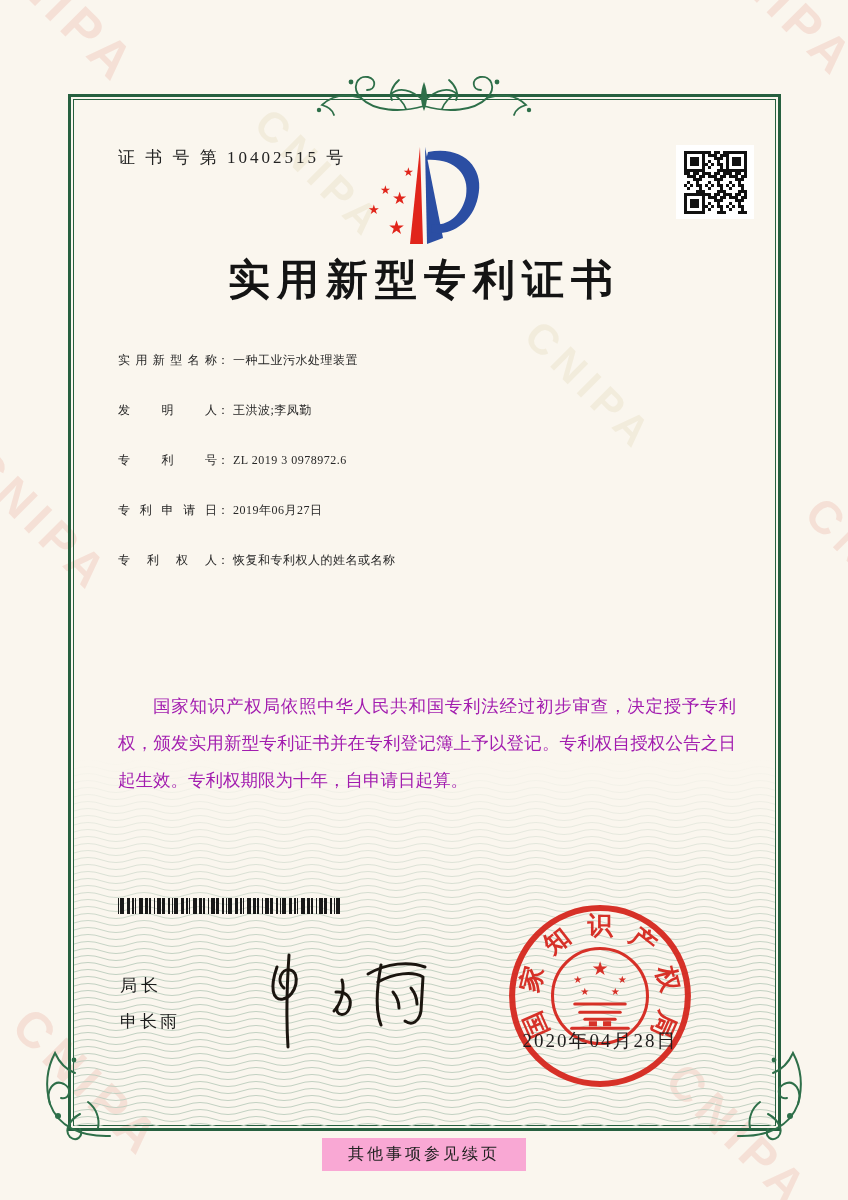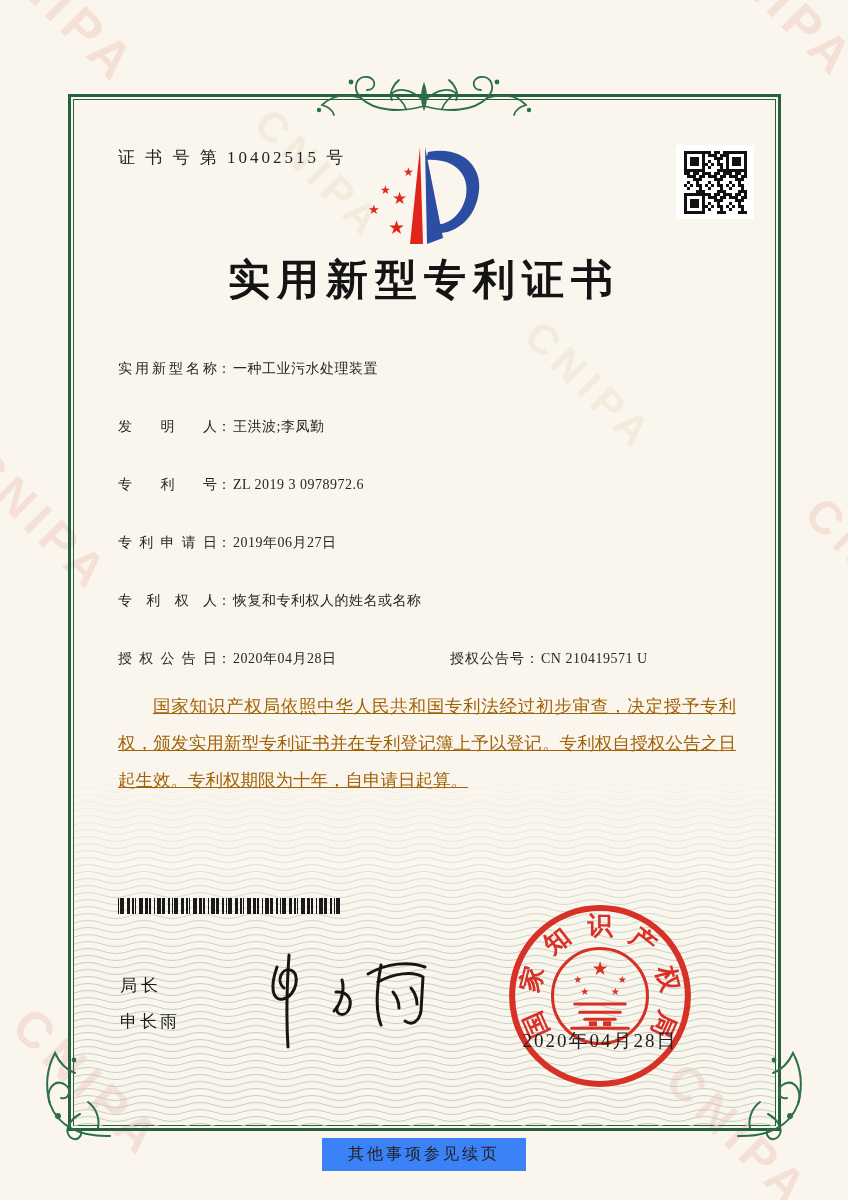--- a/index.html
+++ b/index.html
@@ -50,48 +50,48 @@
         grid-template-columns:repeat(21,1fr); grid-template-rows:repeat(21,1fr); }
   #qr div.d { background:#111; }
 
   .title {
     position:absolute; left:0; top:252px; width:100%;
     text-align:center; font-size:42px; font-weight:700;
     letter-spacing:7px; color:#141414;
   }
 
   .fields { position:absolute; left:118px; top:352px; width:620px; }
-  .frow { height:50px; font-size:14px; color:#262626; position:relative; white-space:nowrap;margin-top:8px; }
+  .frow { height:50px; font-size:12px; color:#262626; position:relative; white-space:nowrap; }
   .frow .lab { display:inline-block; width:99px; text-align:justify; text-align-last:justify; letter-spacing:0; vertical-align:top; }
   .frow .colon { display:inline-block; width:16px; }
   .frow .val { letter-spacing:0.5px; }
   .frow.addr { height:52px; }
   .grant2 { position:absolute; left:332px; top:0; }
   .grant2 .lab2 { letter-spacing:1px; }
 
   .body-text { position:absolute; left:118px; top:688px; width:618px;
-    font-size:17.5px; line-height:37px; color:#a16207;text-decoration:underline; }
+    font-size:17.5px; line-height:37px; color:#a21caf; }
   .body-text p { text-indent:2em; text-align:justify; }
 
   #barcode { position:absolute; left:118px; top:898px; height:16px; display:flex; align-items:stretch; }
   #barcode div { background:#191919; }
 
   .signer-title { position:absolute; left:120px; top:974px; font-size:17px; letter-spacing:4px; }
   .signer-name  { position:absolute; left:120px; top:1010px; font-size:17px; letter-spacing:3px; }
   .signature { position:absolute; left:256px; top:952px; z-index:7; }
 
   .seal { position:absolute; left:504px; top:900px; z-index:6; opacity:.94; }
   .seal-date { position:absolute; left:515px; top:1028px; width:170px; text-align:center;
     font-size:19px; letter-spacing:2px; color:#1f1d1d; z-index:7; white-space:nowrap; }
 
   .page-info { position:absolute; left:68px; top:1094px; width:713px; text-align:center;
     font-size:15px; color:#2a2a2a; letter-spacing:2px; }
 
   .cont-box { position:absolute; left:0; top:1138px; width:100%; text-align:center; }
-  .cont-box span { display:inline-block; background:#3b82f6; padding:6px 26px;
+  .cont-box span { display:inline-block; background:#f9a8d4; padding:6px 26px;
     font-size:16px; letter-spacing:3px; color:#222; }
 
   .ornament { position:absolute; z-index:4; }
   .orn-top { left:304px; top:66px; }
   .orn-bl  { left:36px;  top:1046px; }
   .orn-br  { left:722px; top:1046px; }
 </style>
 </head>
 <body>
 
@@ -673,26 +673,20 @@
     </div>
     <div class="frow">
       <span class="lab">专利号</span><span class="colon">：</span><span class="val">ZL 2019 3 0978972.6</span>
     </div>
     <div class="frow">
       <span class="lab">专利申请日</span><span class="colon">：</span><span class="val">2019年06月27日</span>
     </div>
     <div class="frow">
       <span class="lab">专利权人</span><span class="colon">：</span><span class="val">恢复和专利权人的姓名或名称</span>
     </div>
-    <div class="frow">
-      <span class="lab">授权公告日</span><span class="colon">：</span><span class="val">2020年04月28日</span>
-      <span class="grant2">
-        <span class="lab2">授权公告号</span><span class="colon">：</span><span class="val">CN 210419571 U</span>
-      </span>
-    </div>
   </div>
 
   <div class="body-text">
     <p>国家知识产权局依照中华人民共和国专利法经过初步审查，决定授予专利权，颁发实用新型专利证书并在专利登记簿上予以登记。专利权自授权公告之日起生效。专利权期限为十年，自申请日起算。</p>
   </div>
 
   <div id="barcode">
       <div style="width: 1px; margin-right: 1px;"></div>
       <div style="width: 4px; margin-right: 3px;"></div>
       <div style="width: 3px; margin-right: 2px;"></div>

